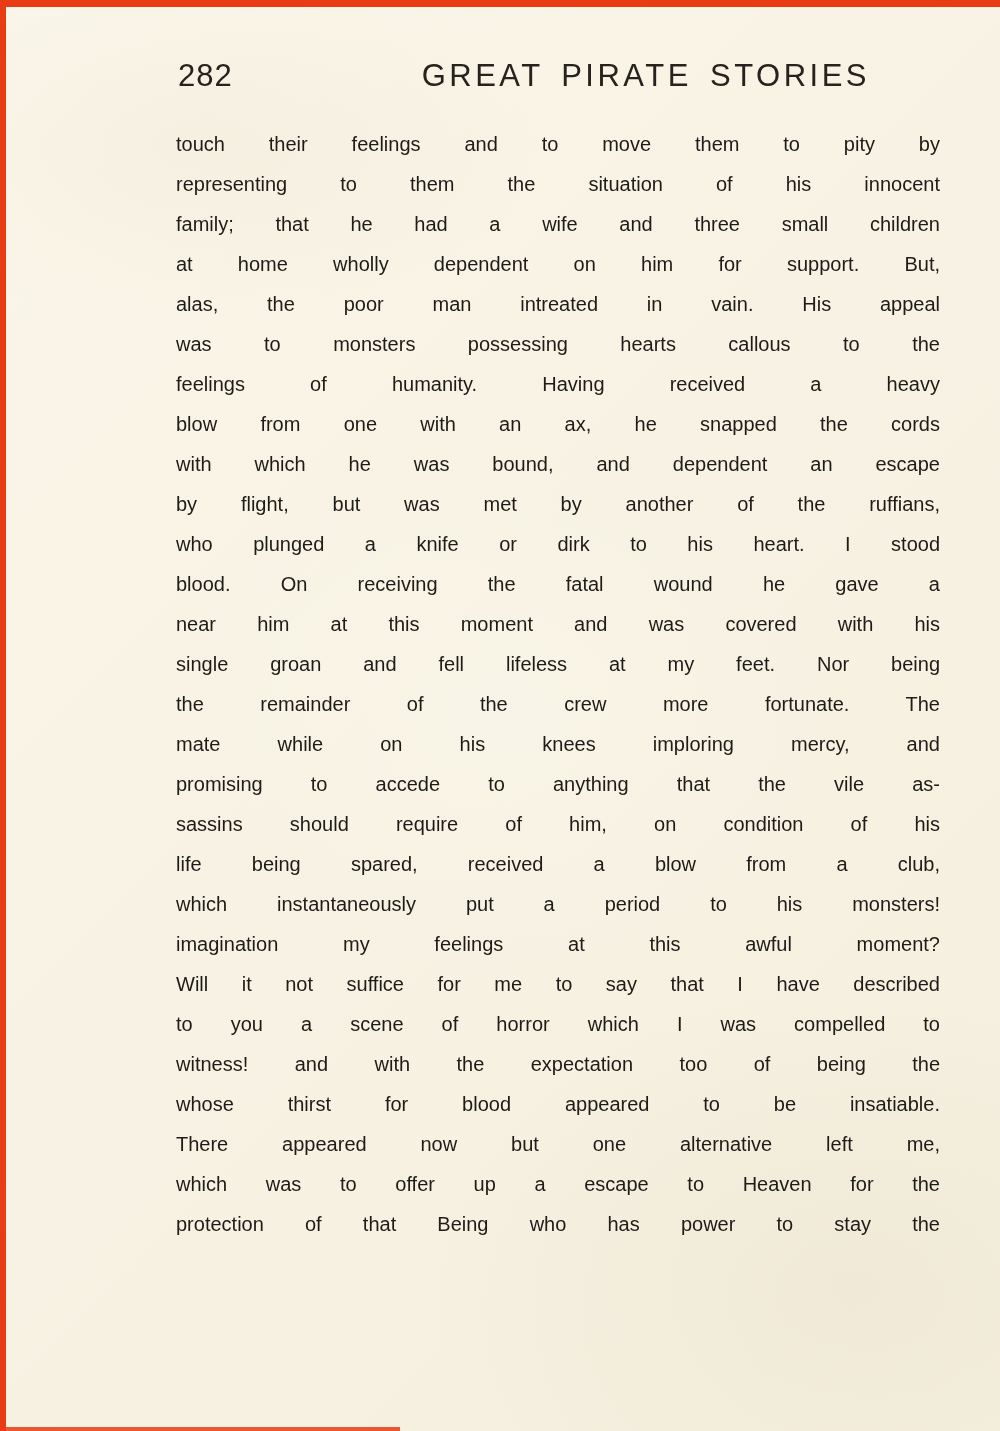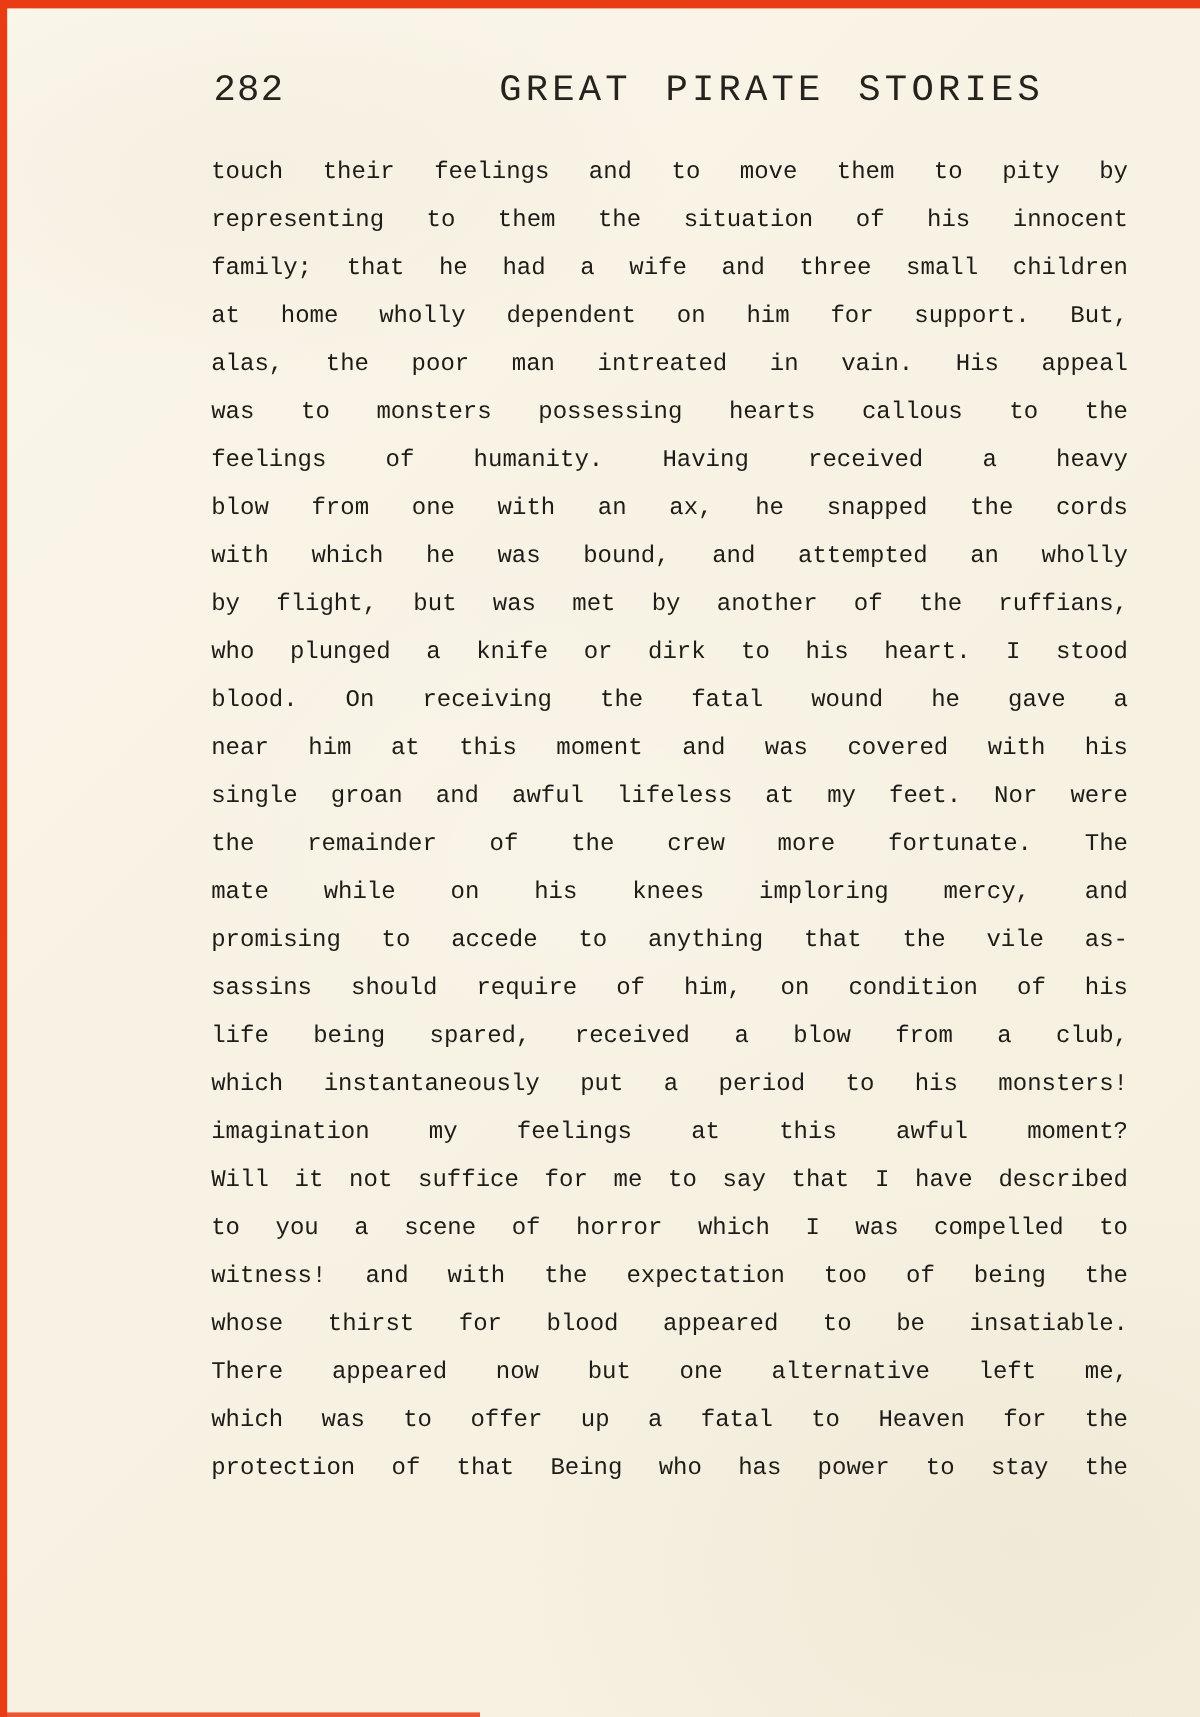--- a/index.html
+++ b/index.html
@@ -6,21 +6,21 @@
     margin: 0;
     padding: 0;
     background: #e9e5d8;
   }
   .page {
     position: relative;
     width: 1000px;
     height: 1431px;
     background: linear-gradient(135deg, #faf6ea 0%, #f7f2e3 45%, #f5efdf 100%);
     overflow: hidden;
-    font-family: Liberation Mono, monospace;
+    font-family: Liberation Sans, sans-serif;
   }
   .scan-edge-top {
     position: absolute;
     top: 0; left: 0;
     width: 100%; height: 7px;
   }
   .scan-edge-left {
     position: absolute;
     top: 0; left: 0;
     width: 6px; height: 100%;
@@ -99,34 +99,34 @@
 
   <div class="text-body">
       <div class="line">touch their feelings and to move them to pity by</div>
       <div class="line">representing to them the situation of his innocent</div>
       <div class="line">family; that he had a wife and three small children</div>
       <div class="line">at home wholly dependent on him for support. But,</div>
       <div class="line">alas, the poor man intreated in vain. His appeal</div>
       <div class="line">was to monsters possessing hearts callous to the</div>
       <div class="line">feelings of humanity. Having received a heavy</div>
       <div class="line">blow from one with an ax, he snapped the cords</div>
-      <div class="line">with which he was bound, and attempted an wholly</div>
+      <div class="line">with which he was bound, and dependent an escape</div>
       <div class="line">by flight, but was met by another of the ruffians,</div>
       <div class="line">who plunged a knife or dirk to his heart. I stood</div>
       <div class="line">blood. On receiving the fatal wound he gave a</div>
       <div class="line">near him at this moment and was covered with his</div>
-      <div class="line">single groan and awful lifeless at my feet. Nor were</div>
+      <div class="line">single groan and fell lifeless at my feet. Nor being</div>
       <div class="line">the remainder of the crew more fortunate. The</div>
       <div class="line">mate while on his knees imploring mercy, and</div>
       <div class="line">promising to accede to anything that the vile as-</div>
       <div class="line">sassins should require of him, on condition of his</div>
       <div class="line">life being spared, received a blow from a club,</div>
       <div class="line">which instantaneously put a period to his monsters!</div>
       <div class="line">imagination my feelings at this awful moment?</div>
       <div class="line">Will it not suffice for me to say that I have described</div>
       <div class="line">to you a scene of horror which I was compelled to</div>
       <div class="line">witness! and with the expectation too of being the</div>
       <div class="line">whose thirst for blood appeared to be insatiable.</div>
       <div class="line">There appeared now but one alternative left me,</div>
-      <div class="line">which was to offer up a fatal to Heaven for the</div>
+      <div class="line">which was to offer up a escape to Heaven for the</div>
       <div class="line">protection of that Being who has power to stay the</div>
     </div>
 </div>
 
 </body></html>

